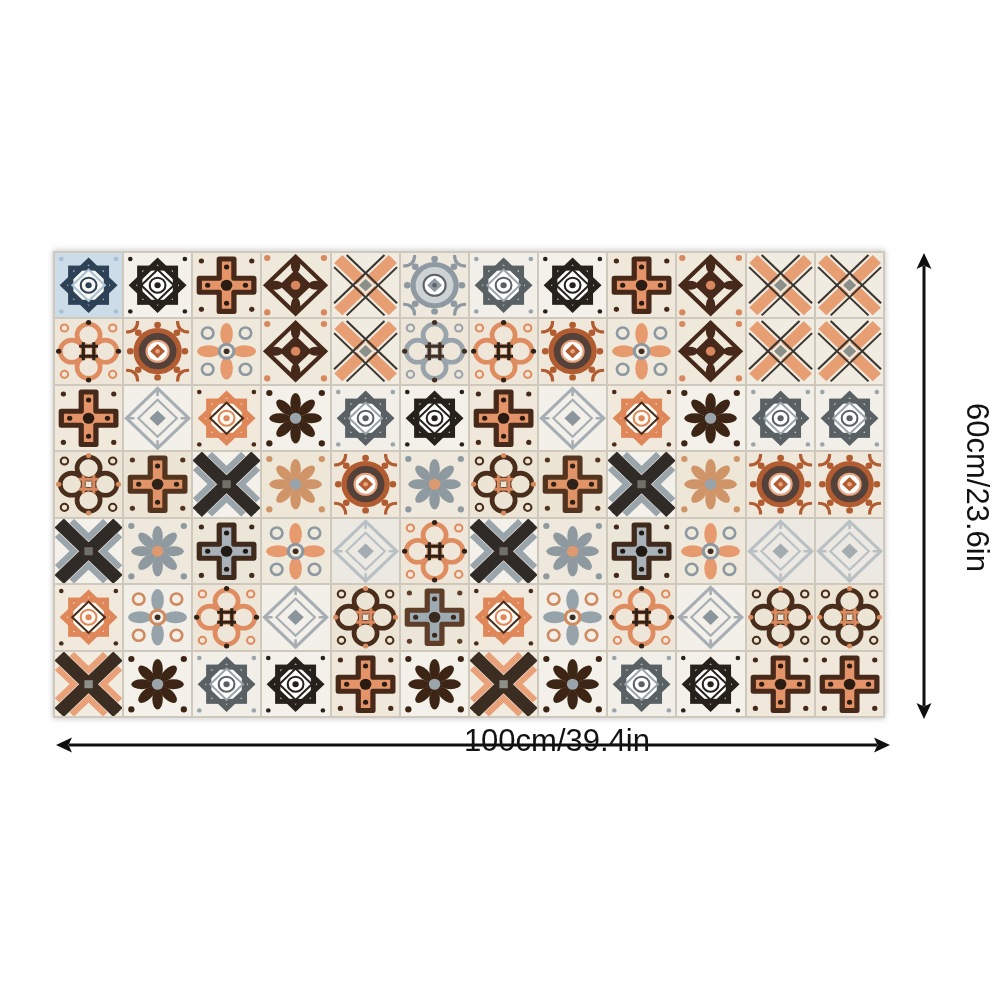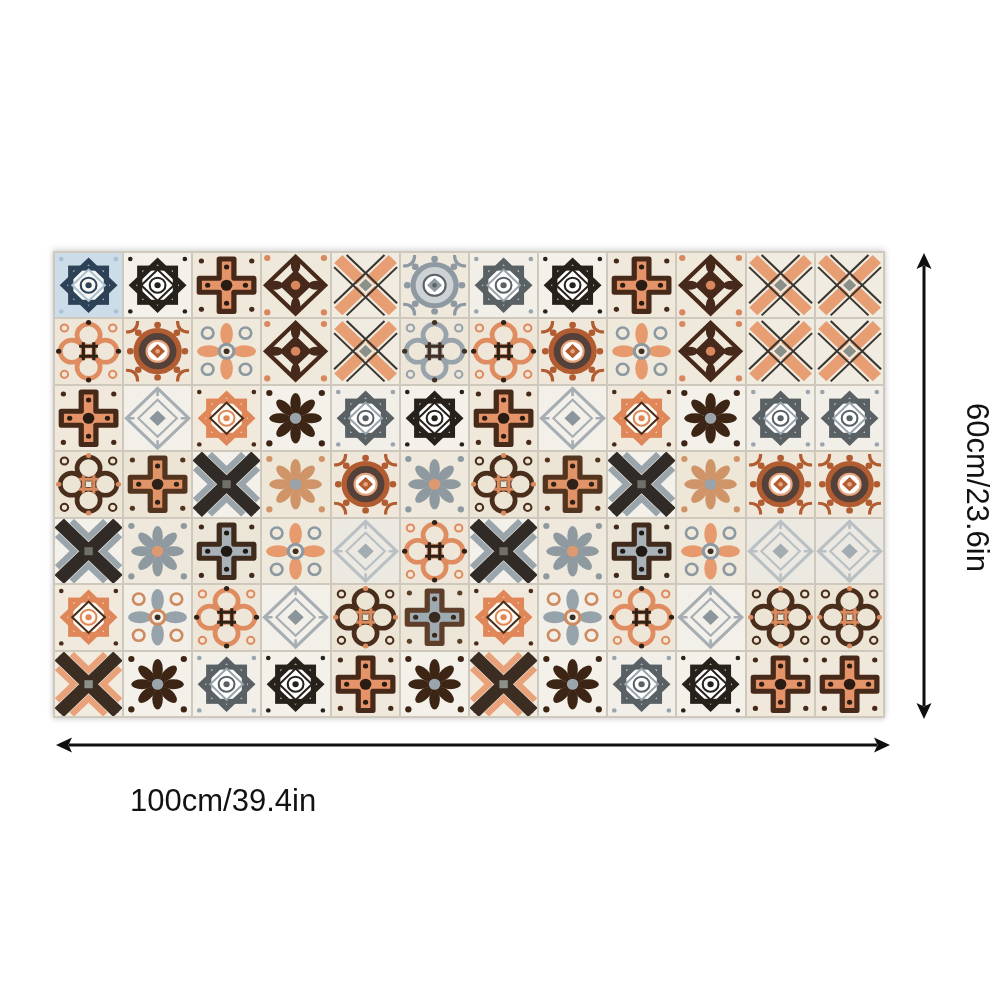--- a/index.html
+++ b/index.html
@@ -17,21 +17,21 @@
     box-shadow:0 -2px 6px rgba(110,110,110,.25), 0 2px 5px rgba(0,0,0,.12);
   }
   .tile{position:relative;overflow:hidden;}
   .tile svg{display:block;width:100%;height:100%;}
 
   .arrow{position:absolute;}
   .arrow-v{left:912px;top:252px;}
   .arrow-h{left:55px;top:733px;}
 
   .dim-label{color:#121212;font-size:31px;line-height:1.1;white-space:nowrap;}
-  .dim-label-h{position:absolute;left:130px;top:784px;width:520px;text-align:left;}
+  .dim-label-h{position:absolute;left:130px;top:724px;width:520px;text-align:right;}
   .dim-label-v{
     position:absolute;left:938px;top:253px;width:56px;height:468px;
     writing-mode:vertical-rl;text-align:center;
   }
 </style>
 </head>
 <body>
 
 <div class="stage">
 

